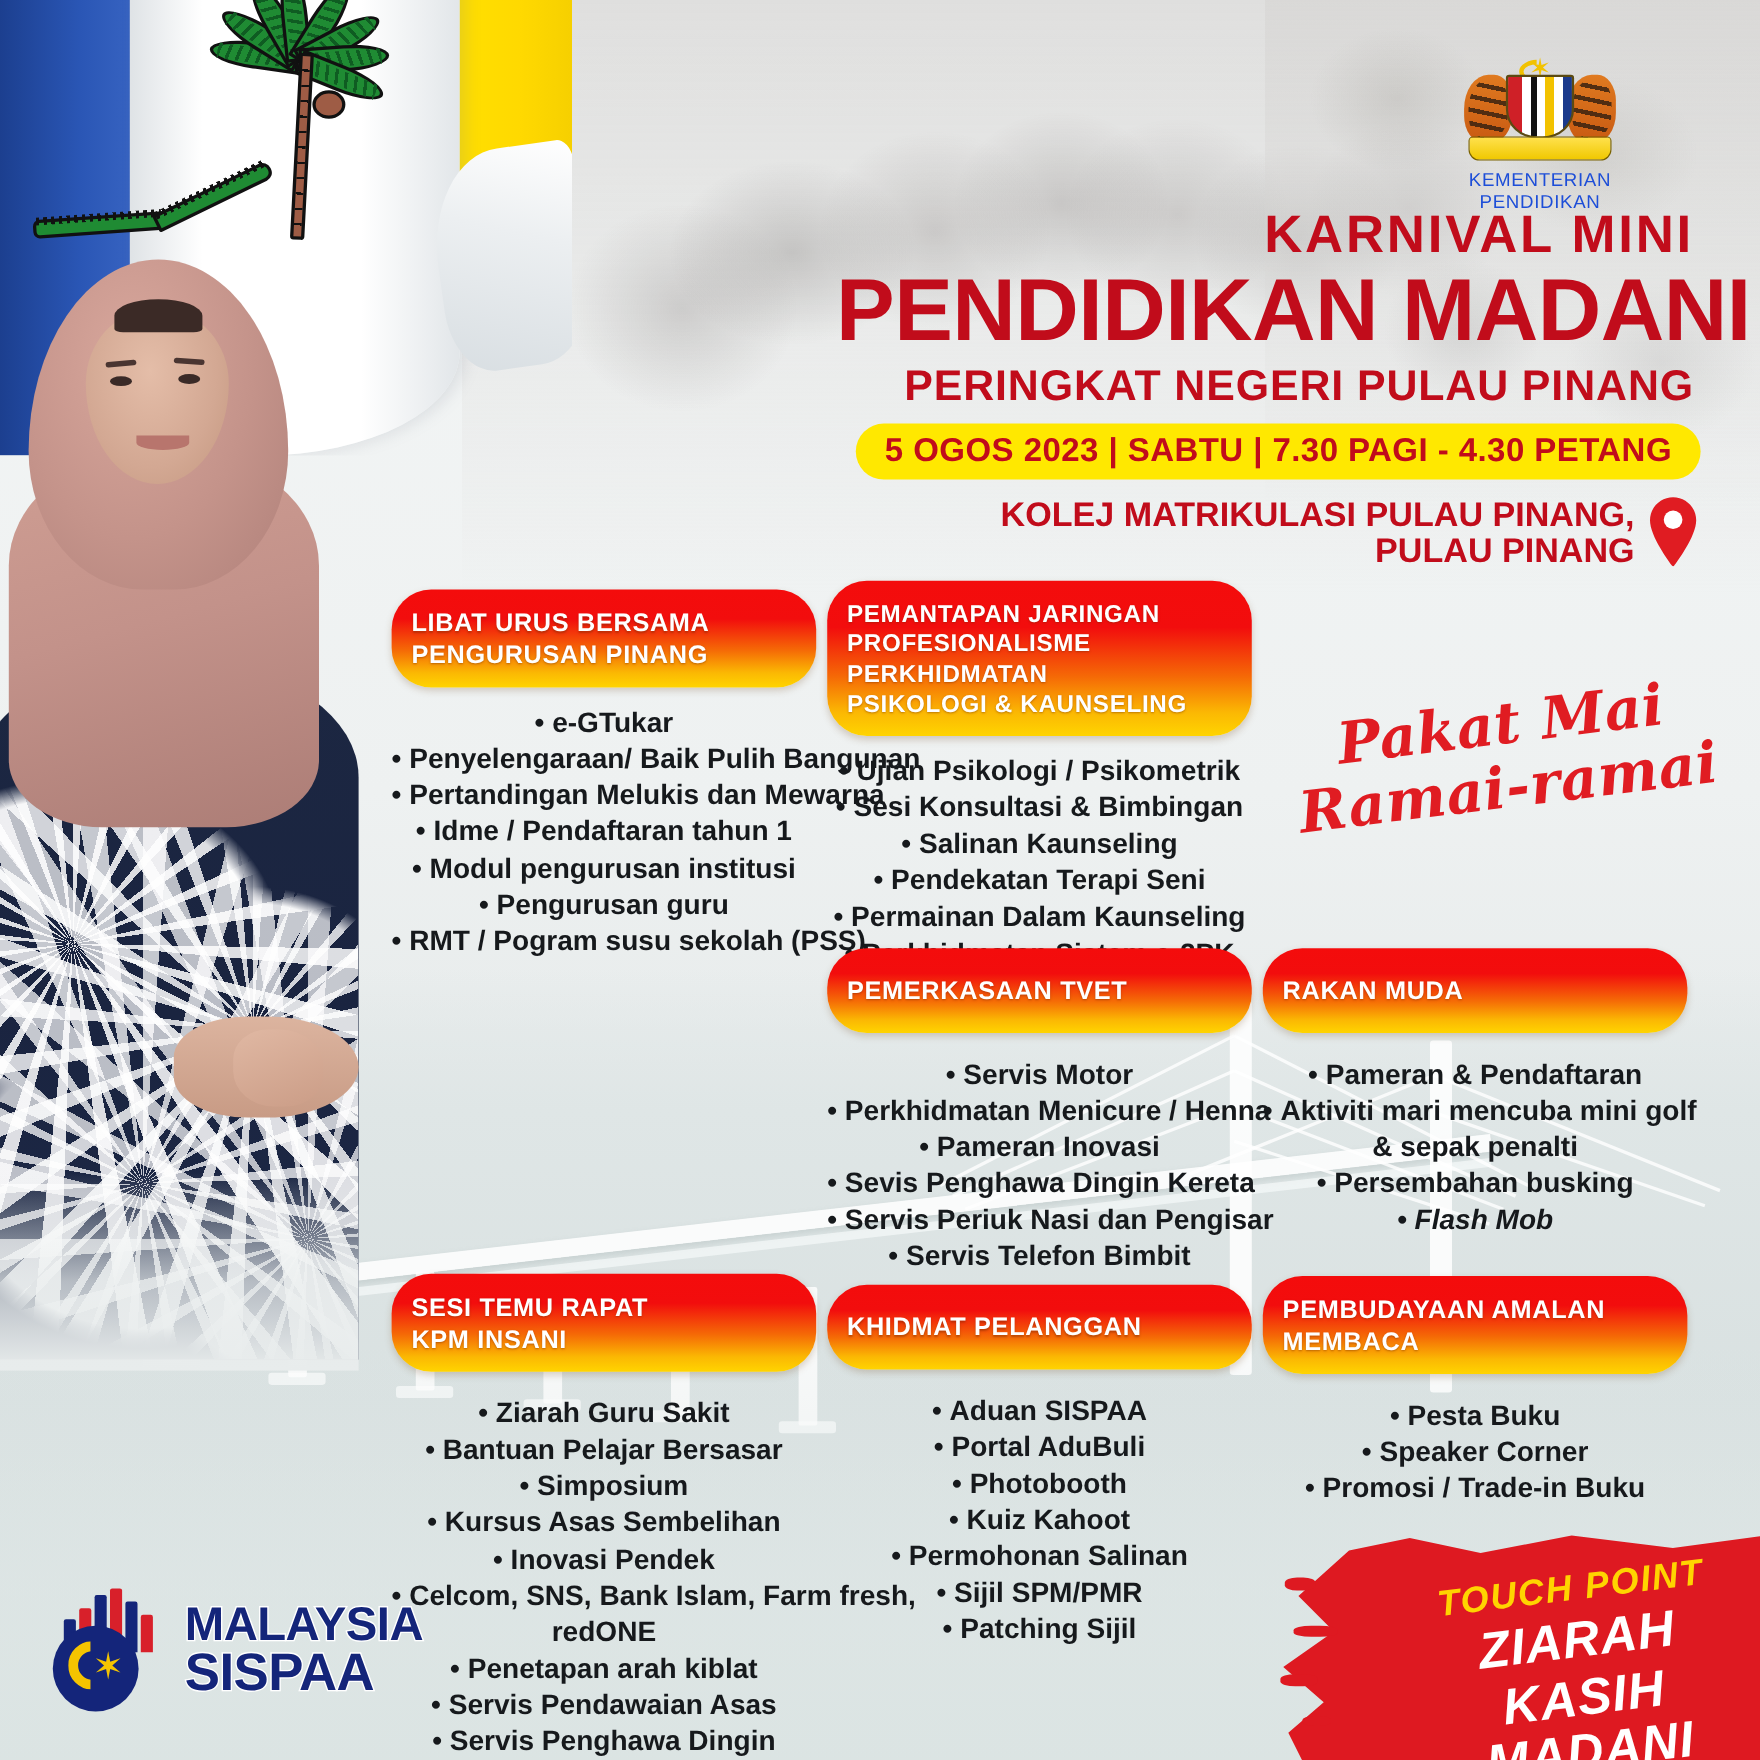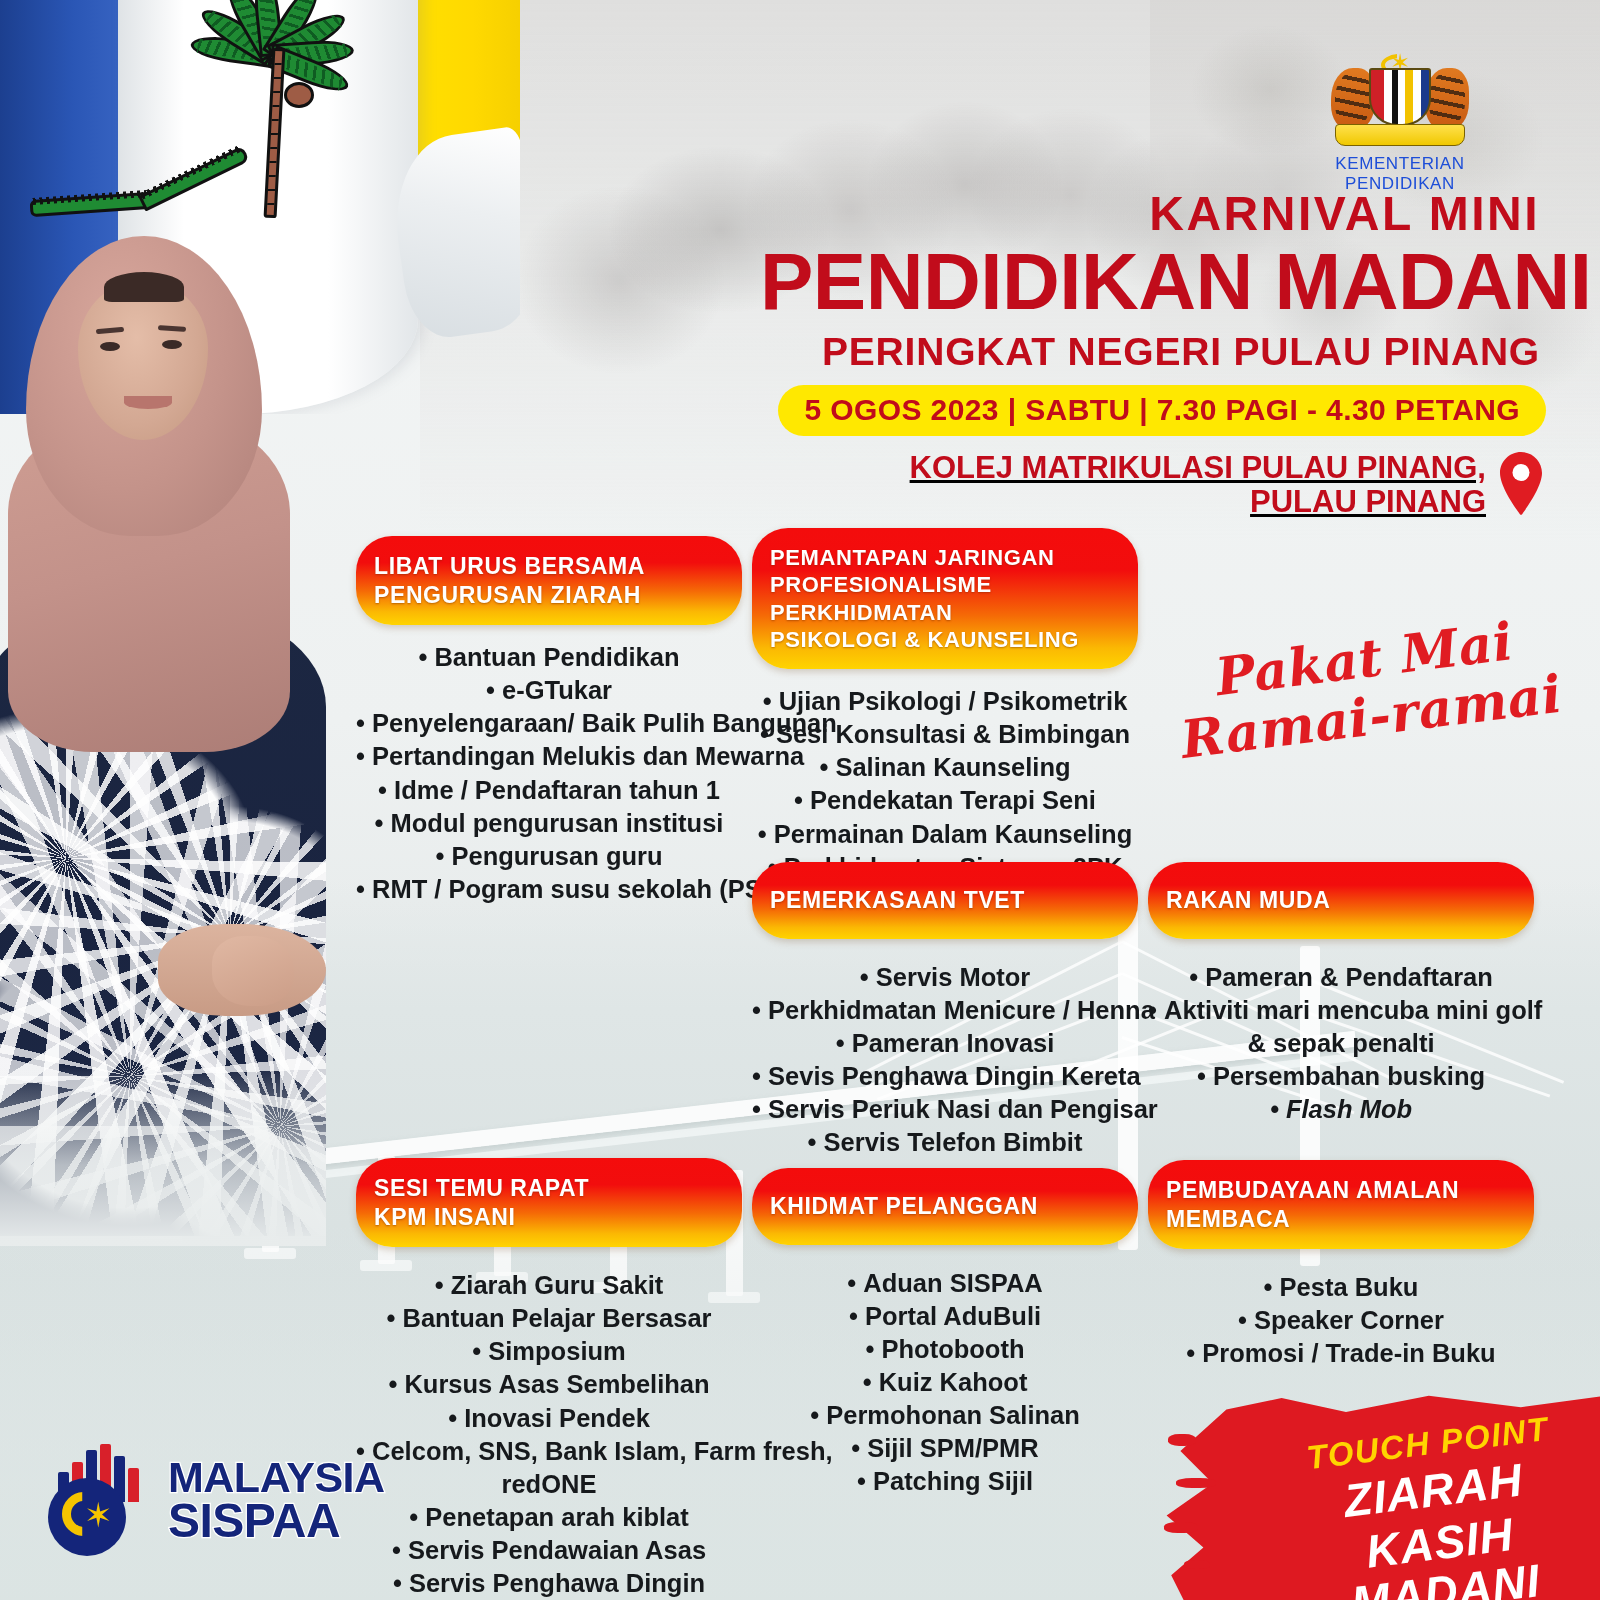--- a/index.html
+++ b/index.html
@@ -264,22 +264,22 @@
     font-size:39px; font-weight:800; letter-spacing:.8px; color:#c10c1b;
     line-height:1.0; margin-top:10px; padding-right:20px;
   }
   .date-pill {
     display:inline-block; margin-top:14px; margin-right:14px;
     background:#ffe800; color:#c10c1b;
     font-size:30px; font-weight:800; letter-spacing:.4px;
     padding:8px 26px 9px; border-radius:26px; white-space:nowrap;
   }
   .venue-row {
-    display:flex; align-items:flex-end; justify-content:flex-end; gap:10px;
-    margin-top:14px; padding-right:14px;text-decoration:underline;
+    display:flex; align-items:center; justify-content:flex-end; gap:10px;
+    margin-top:14px; padding-right:14px;
   }
   .venue-text {
     font-size:31px; font-weight:800; color:#c10c1b; line-height:1.08; text-align:right;
   }
   .pin { width:50px; height:68px; position:relative; flex:0 0 auto; }
   .pin svg { display:block; }
 
   
   .slogan {
     position:absolute; left:1168px; top:630px; width:400px;
@@ -478,24 +478,23 @@
   <div class="slogan">
     <div>Pakat Mai</div>
     <div>Ramai-ramai</div>
   </div>
 
   <div class="cards">
 
     <div class="card" style="left:356px; top:536px; width:386px;">
       <div class="card-head">
         <div>LIBAT URUS BERSAMA</div>
-        <div>PENGURUSAN ZIARAH</div>
+        <div>PENGURUSAN PINANG</div>
       </div>
       <div class="card-list">
-        <div class="bullet">Bantuan Pendidikan</div>
         <div class="bullet">e-GTukar</div>
         <div class="bullet">Penyelengaraan/ Baik Pulih Bangunan</div>
         <div class="bullet">Pertandingan Melukis dan Mewarna</div>
         <div class="bullet">Idme / Pendaftaran tahun 1</div>
         <div class="bullet">Modul pengurusan institusi</div>
         <div class="bullet">Pengurusan guru</div>
         <div class="bullet">RMT / Pogram susu sekolah (PSS)</div>
       </div>
     </div>
 

